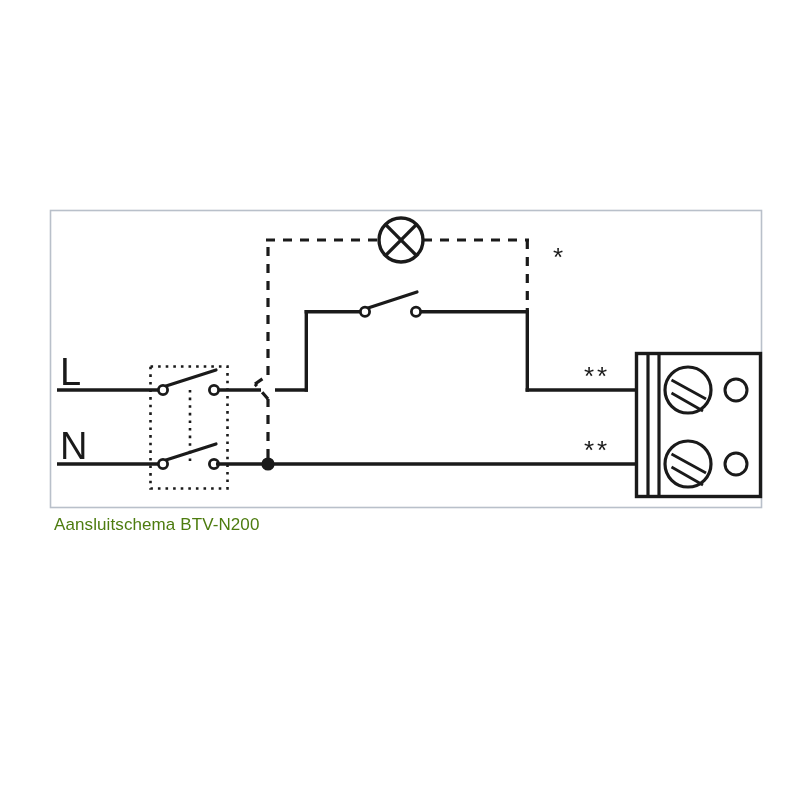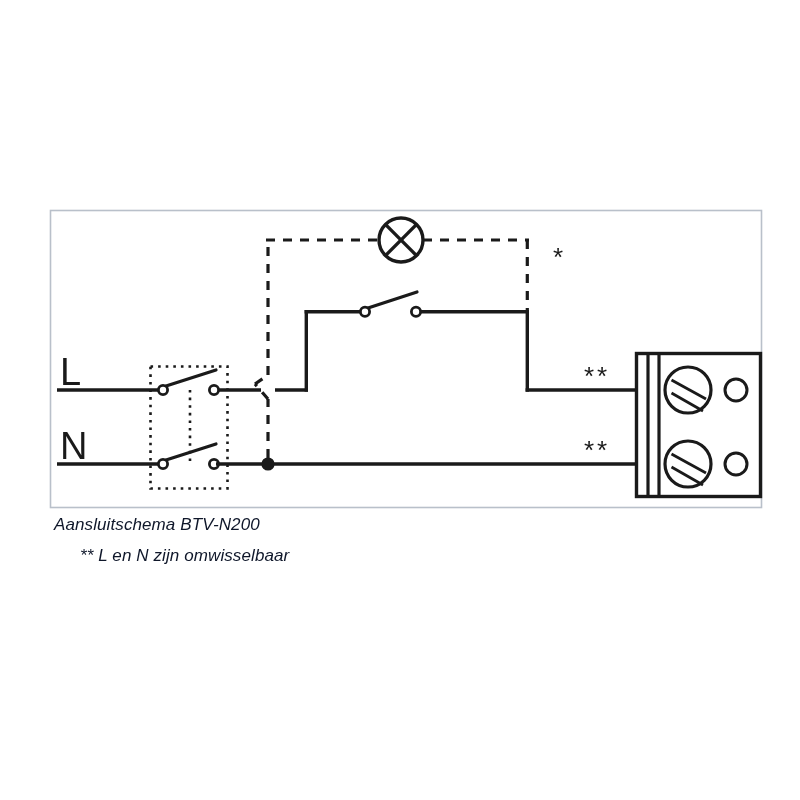--- a/index.html
+++ b/index.html
@@ -28,23 +28,22 @@
     height: 800px;
   }
   .caption-block {
     position: absolute;
     left: 50px;
     top: 516px;
     width: 700px;
   }
   .caption-line {
     font-family: "Liberation Sans", sans-serif;
-    font-style: italic;
     font-size: 17px;
-    color: #0f172a;
+    color: #4d7c0f;
     line-height: 1.0;
     white-space: nowrap;
     letter-spacing: 0.1px;
   }
   .caption-title { margin: 0 0 14px 4px; }
   .caption-note-1 { margin: 0 0 14px 30px; }
   .caption-note-2 { margin: 0 0 0 30px; }
 </style>
 </head>
 <body>
@@ -142,16 +141,15 @@
     <text x="553" y="266" font-family="Liberation Sans, sans-serif" font-size="26" fill="#1a1a1a" text-anchor="start">*</text>
 
     <text x="584" y="385" font-family="Liberation Sans, sans-serif" font-size="26" fill="#1a1a1a" text-anchor="start" letter-spacing="3">**</text>
 
     <text x="584" y="459" font-family="Liberation Sans, sans-serif" font-size="26" fill="#1a1a1a" text-anchor="start" letter-spacing="3">**</text>
 
   </svg>
 
   <div class="caption-block">
     <div class="caption-line caption-title">Aansluitschema BTV-N200</div>
-    <div class="caption-line caption-note-2">** L en N zijn omwisselbaar</div>
   </div>
 
 </div>
 
 </body></html>

